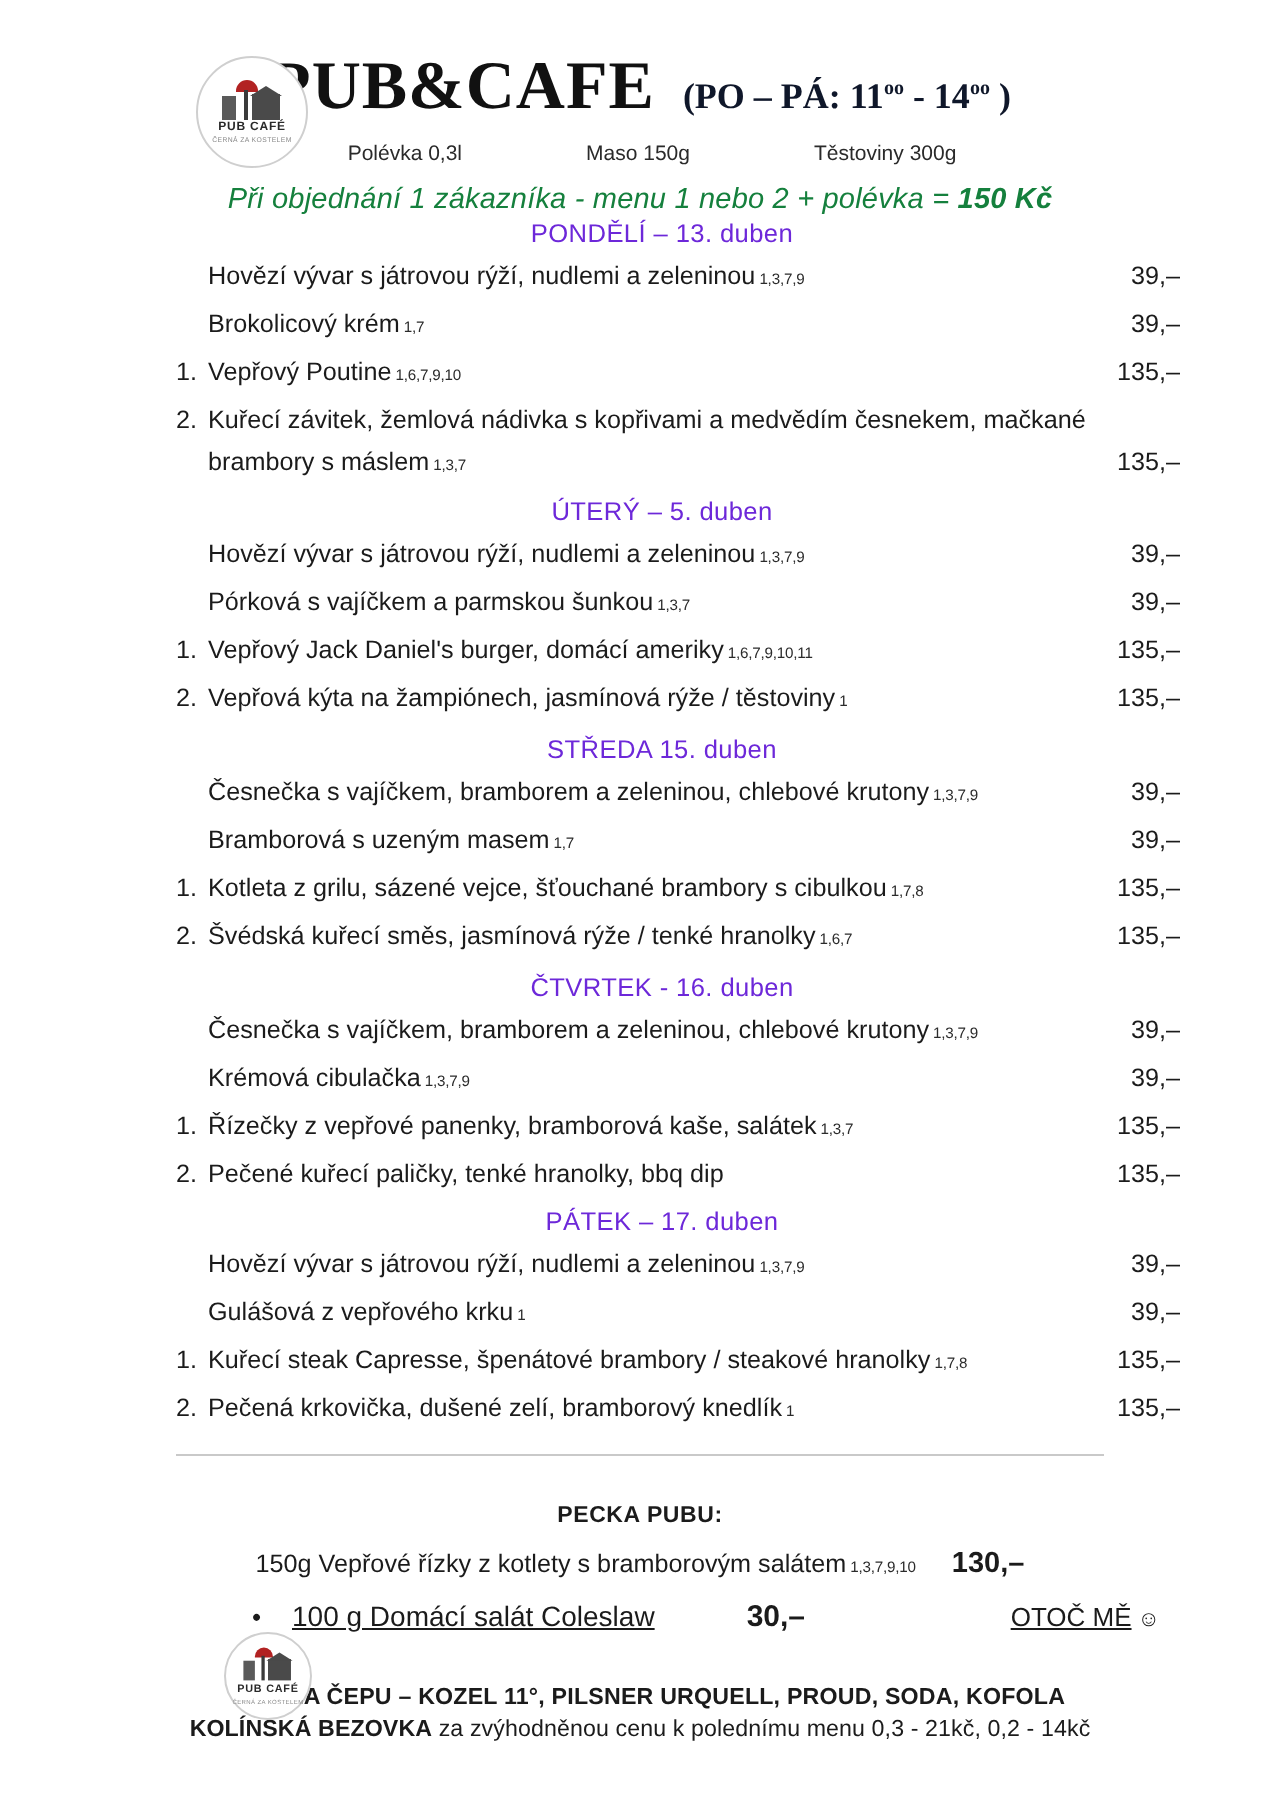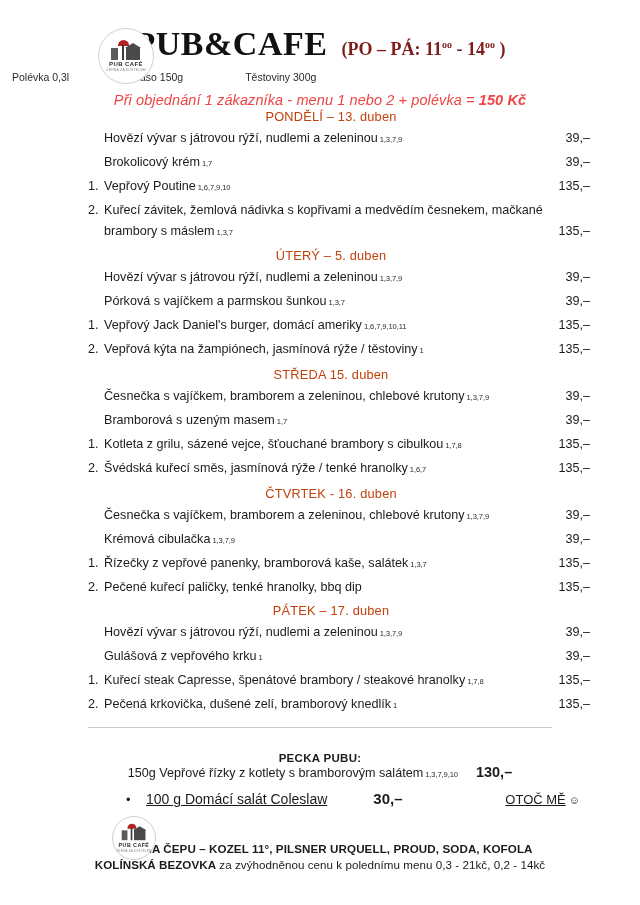--- a/index.html
+++ b/index.html
@@ -103,52 +103,52 @@
     font-size: 34px;
     font-weight: bold;
     letter-spacing: .5px;
     color: #111;
     line-height: 36px;
   }
   .hours {
     font-family: "Liberation Serif", serif;
     font-size: 18px;
     font-weight: bold;
-    color: #7f1d1d;
+    color: #0f172a;
     white-space: nowrap;
   }
   .hours sup { font-size: 10px; vertical-align: super; }
 
   .portions {
     display: flex;
-    justify-content: flex-start;
+    justify-content: center;
     gap: 62px;
     margin-top: 9px;
     padding-left: 12px;
     font-size: 10.5px;
     color: #2a2a2a;
   }
   .promo {
     text-align: center;
     margin-top: 9px;
     font-size: 14.5px;
     font-style: italic;
     font-weight: 500;
-    color: #ef4444;
+    color: #15803d;
     letter-spacing: .1px;
   }
   .promo b { font-weight: bold; }
 
   
   .days { margin-top: 5px; }
   .day { margin-bottom: 1px; }
   .day-title {
     text-align: center;
     font-size: 12.8px;
-    color: #c2410c;
+    color: #6d28d9;
     letter-spacing: .2px;
     padding: 4px 16px 3px;
     margin-left: 22px;
   }
   .row {
     display: flex;
     align-items: flex-start;
     font-size: 12.6px;
     line-height: 22px;
     color: #1b1b1b;
@@ -192,20 +192,21 @@
     font-size: 11.5px;
     font-weight: bold;
     letter-spacing: .3px;
     margin-top: 24px;
   }
   .special-row1 {
     display: flex;
     justify-content: center;
     align-items: baseline;
     gap: 18px;
+    margin-top: 10px;
     font-size: 12.6px;
   }
   .special-row1 .amt {
     font-size: 14.5px;
     font-weight: bold;
   }
   .special-row2 {
     display: flex;
     align-items: baseline;
     margin-top: 10px;

